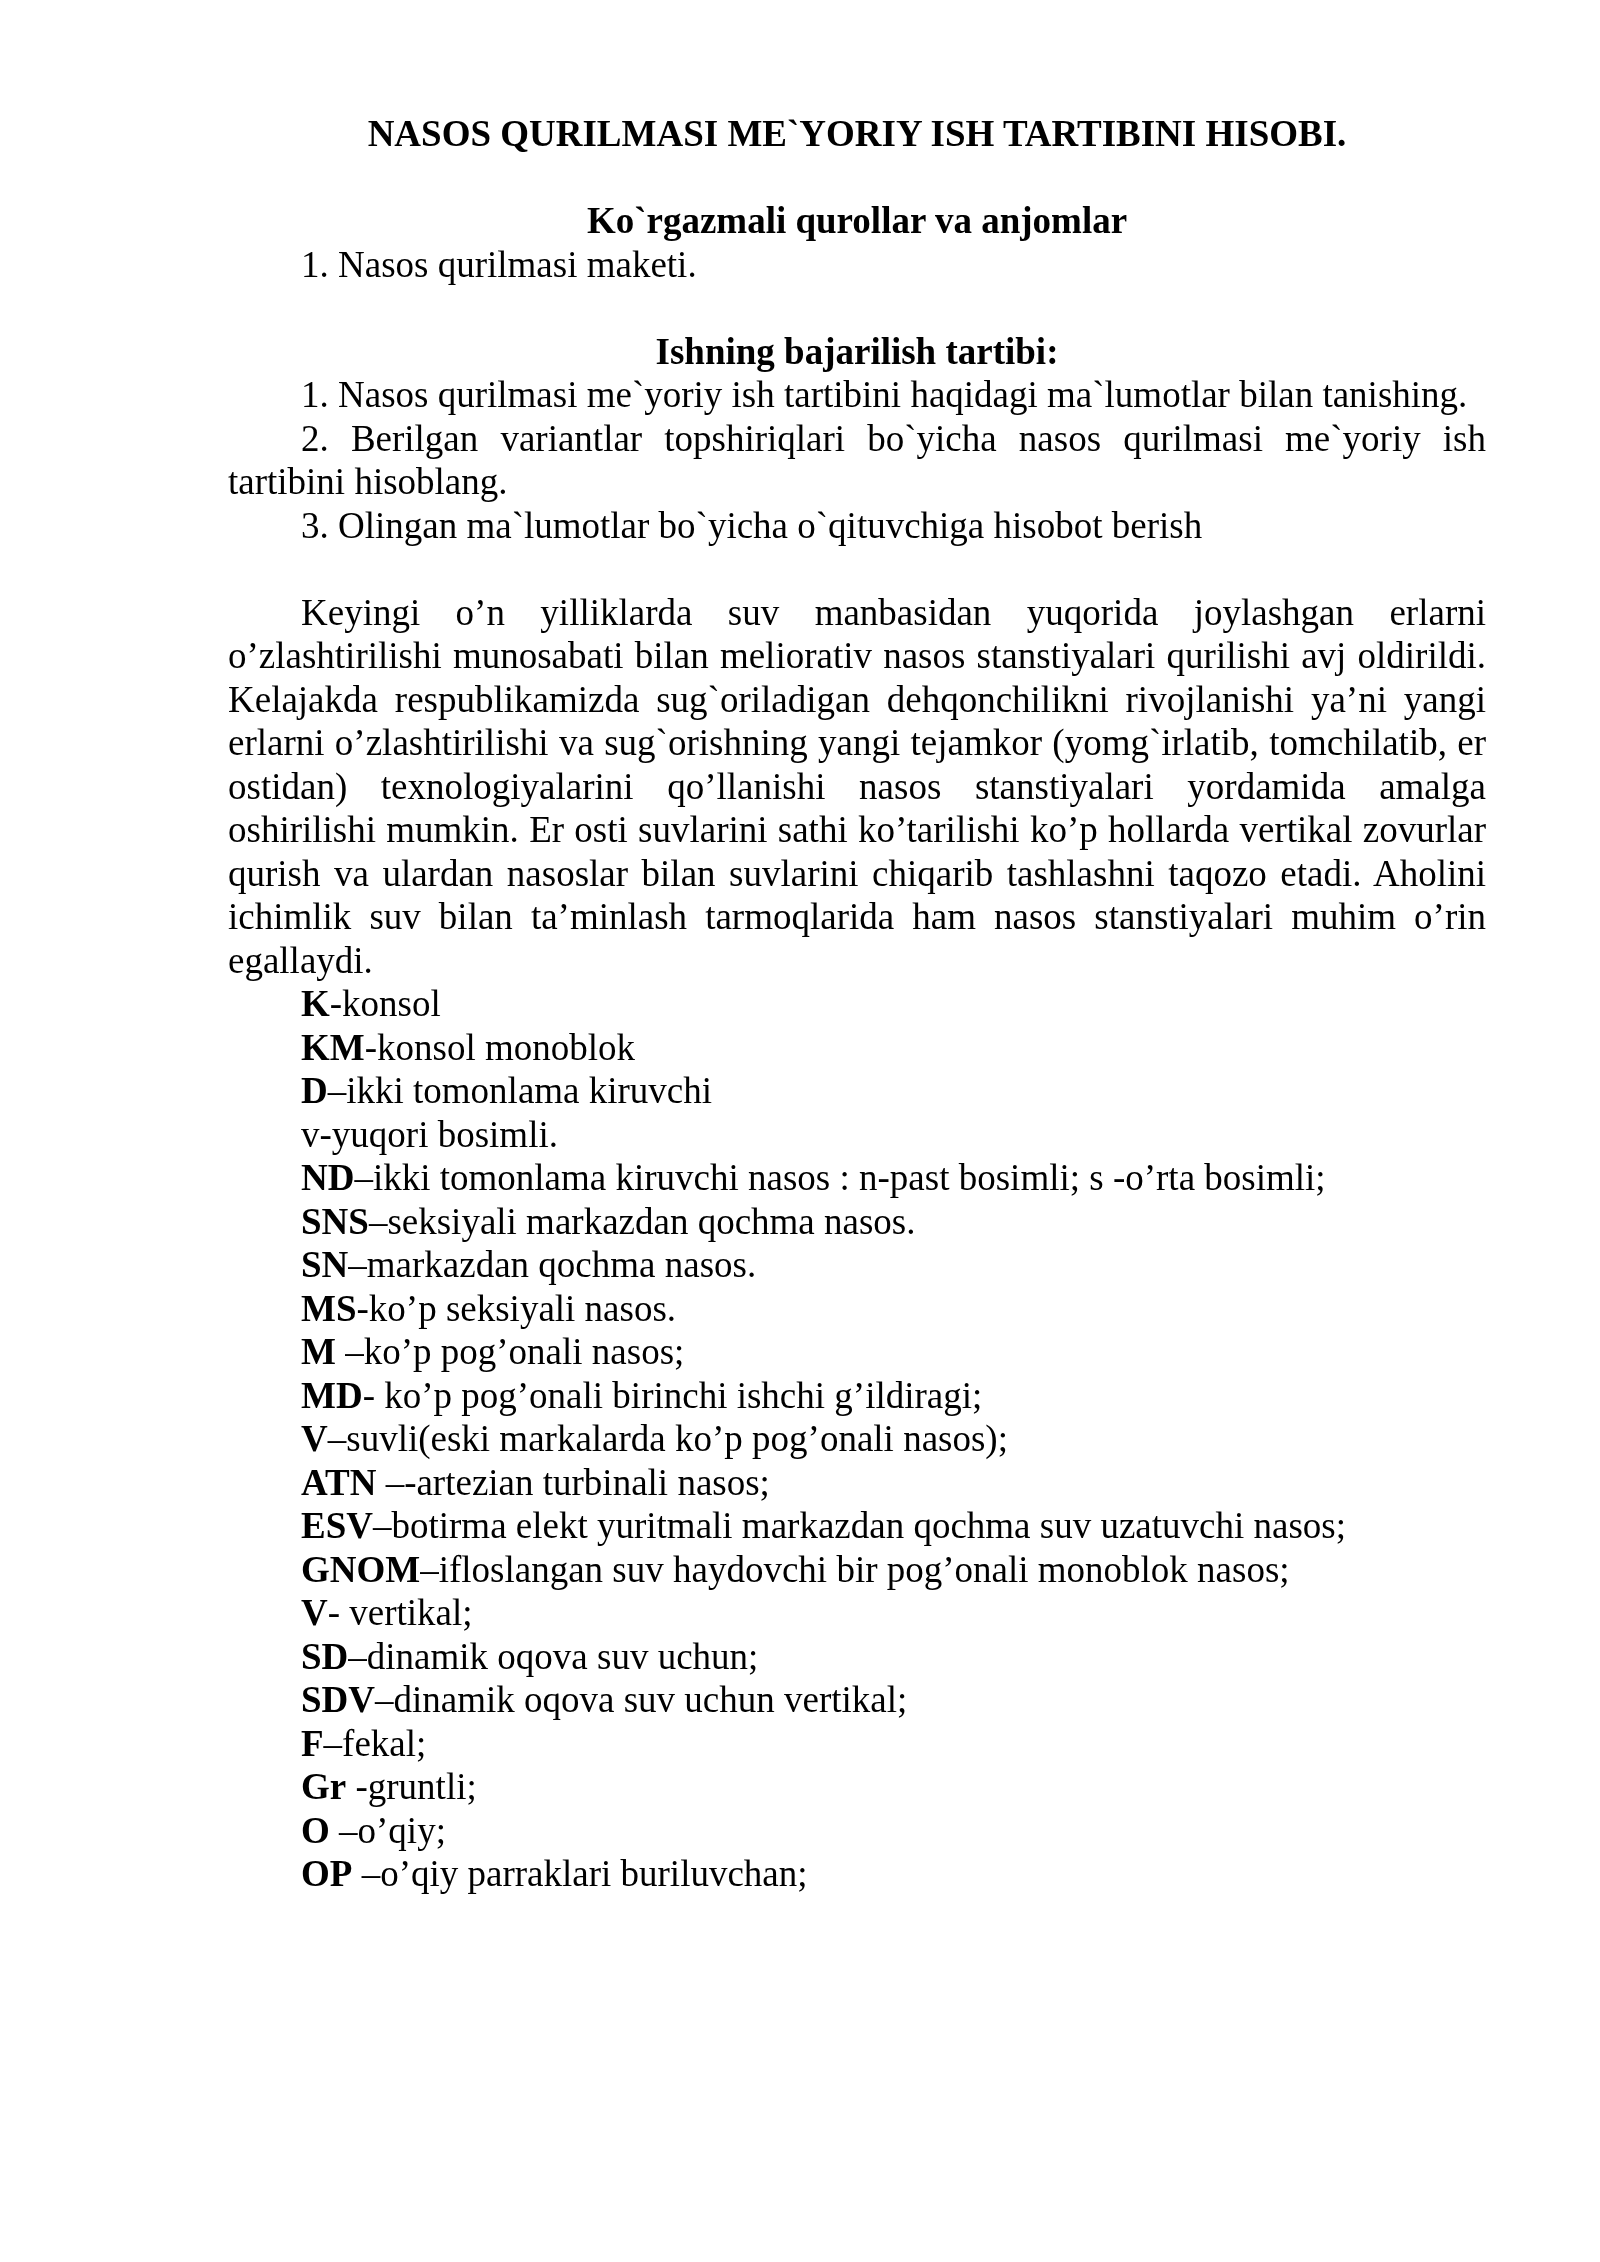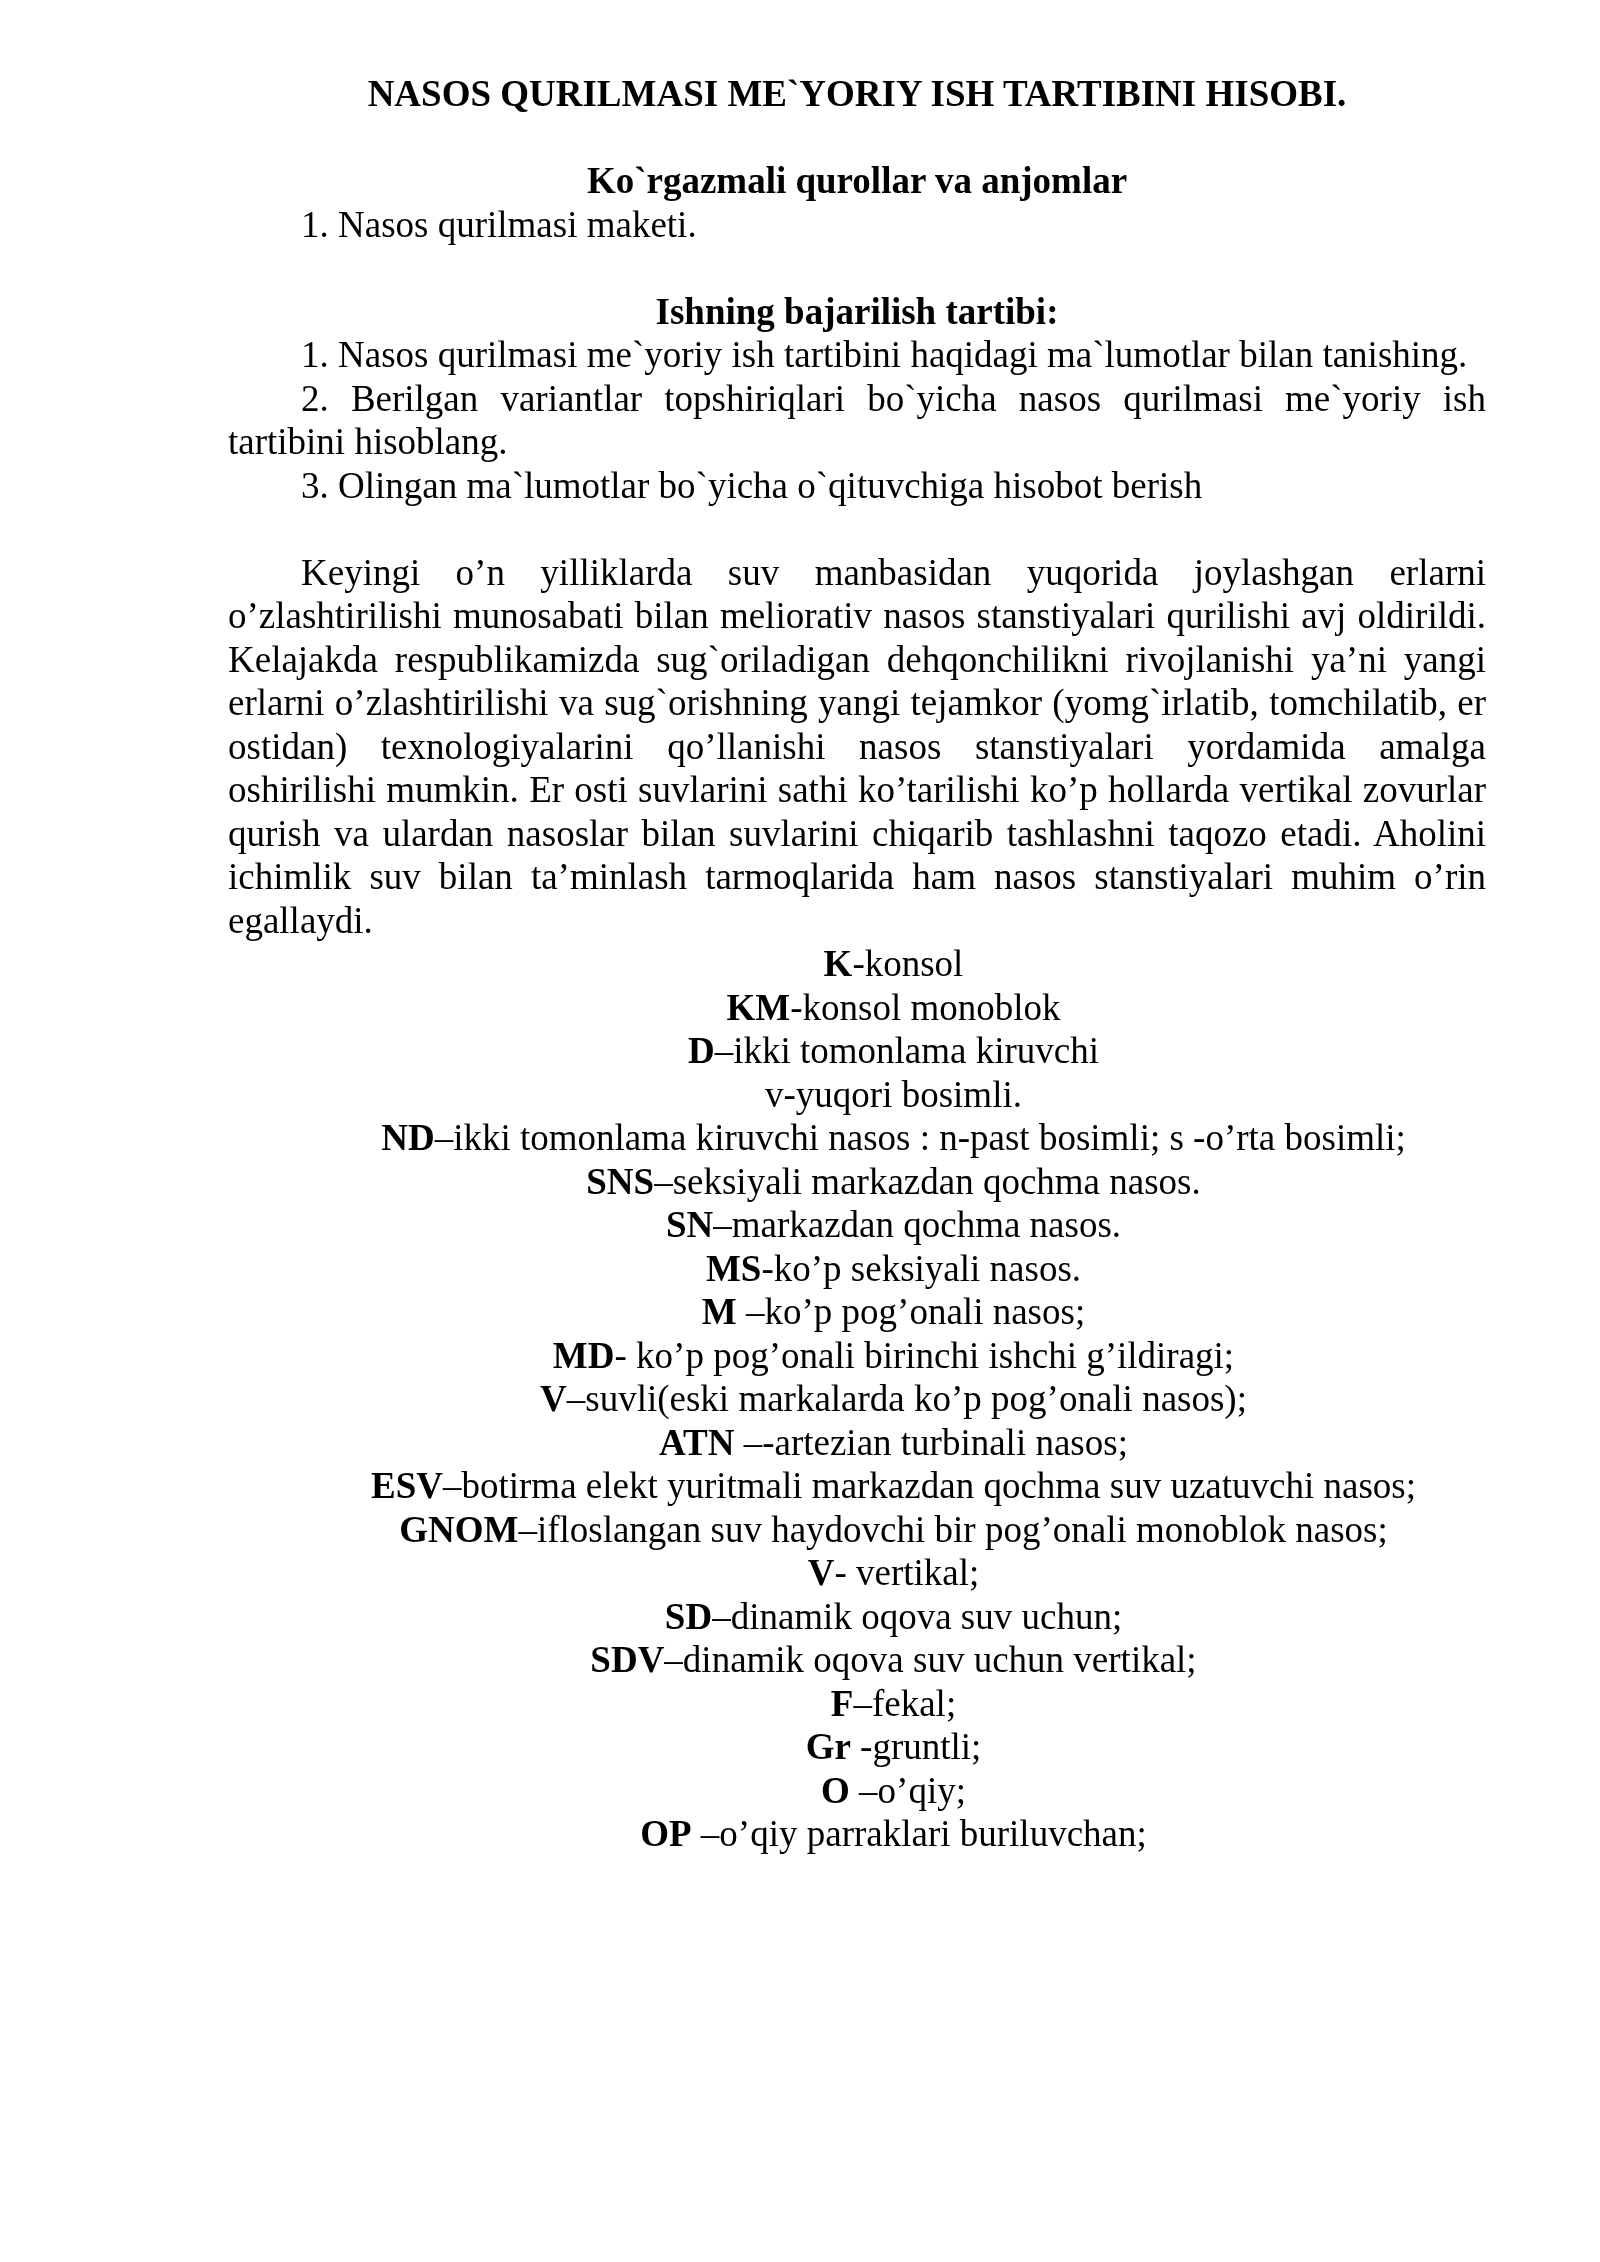--- a/index.html
+++ b/index.html
@@ -9,33 +9,33 @@
     height: 2262px;
     color: #000000;
     font-family: "Liberation Serif", serif;
     font-size: 37px;
     line-height: 43.5px;
     overflow: hidden;
   }
   .page {
     width: 100%;
     height: 100%;
-    padding: 72px 114px 0 228px;
+    padding: 112px 114px 0 228px;
     background: #ffffff;
   }
   .h {
     font-weight: 700;
     text-align: center;
     font-size: 37px;
   }
   .title-gap { margin-bottom: 43.5px; }
   .gap-before { margin-top: 43.5px; }
   .justify { text-align: justify; }
   .indent { text-indent: 73px; }
-  .list-line { padding-left: 73px; text-align: center; }
+  .list-line { padding-left: 73px; }
   b { font-weight: 700; }
 </style>
 </head>
 <body>
 
 <div class="page">
 
   <h1 class="h title-gap">NASOS QURILMASI ME`YORIY ISH TARTIBINI HISOBI.</h1>
 
 

